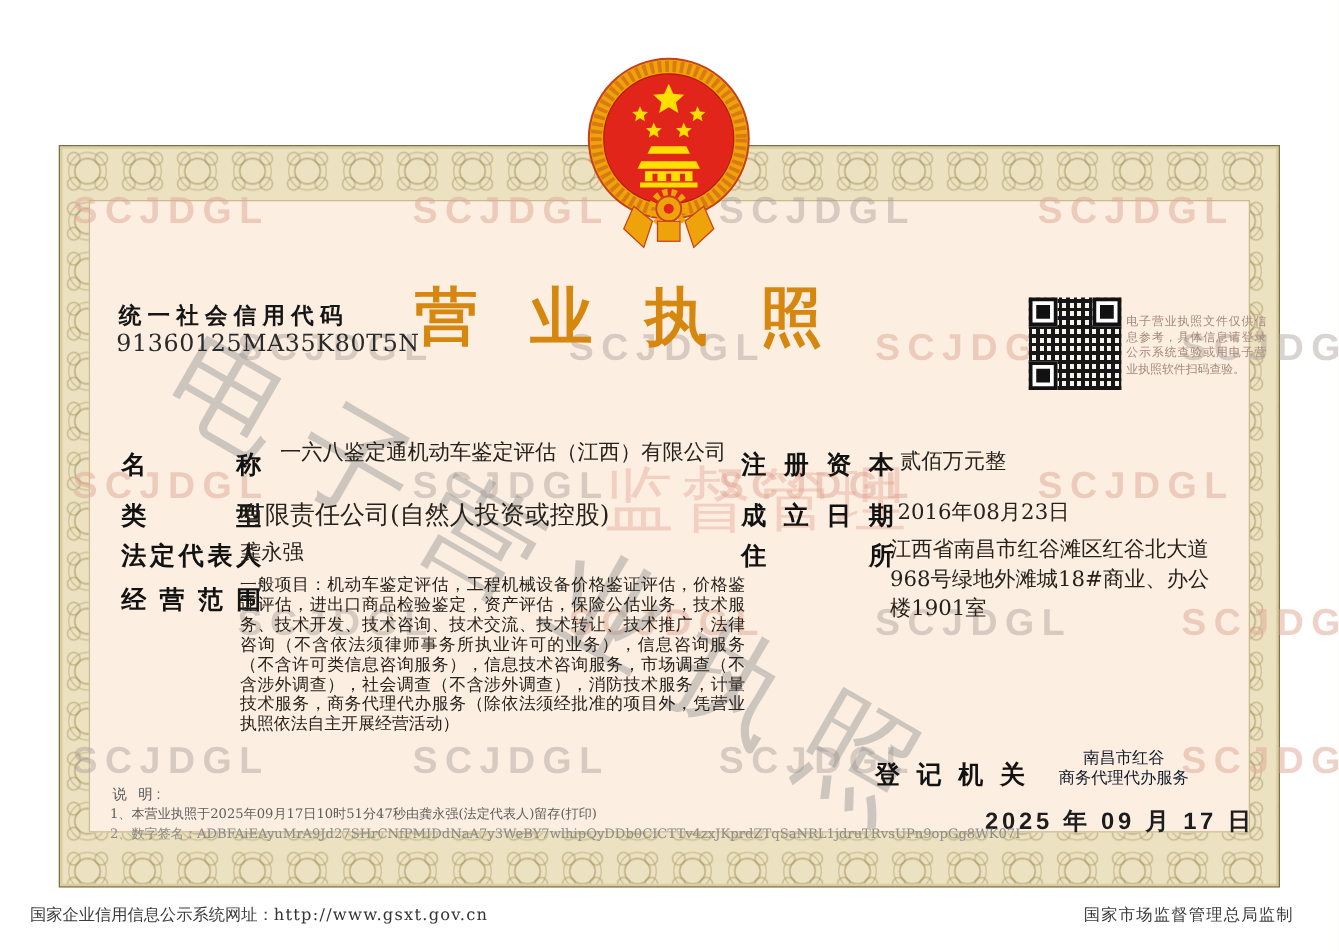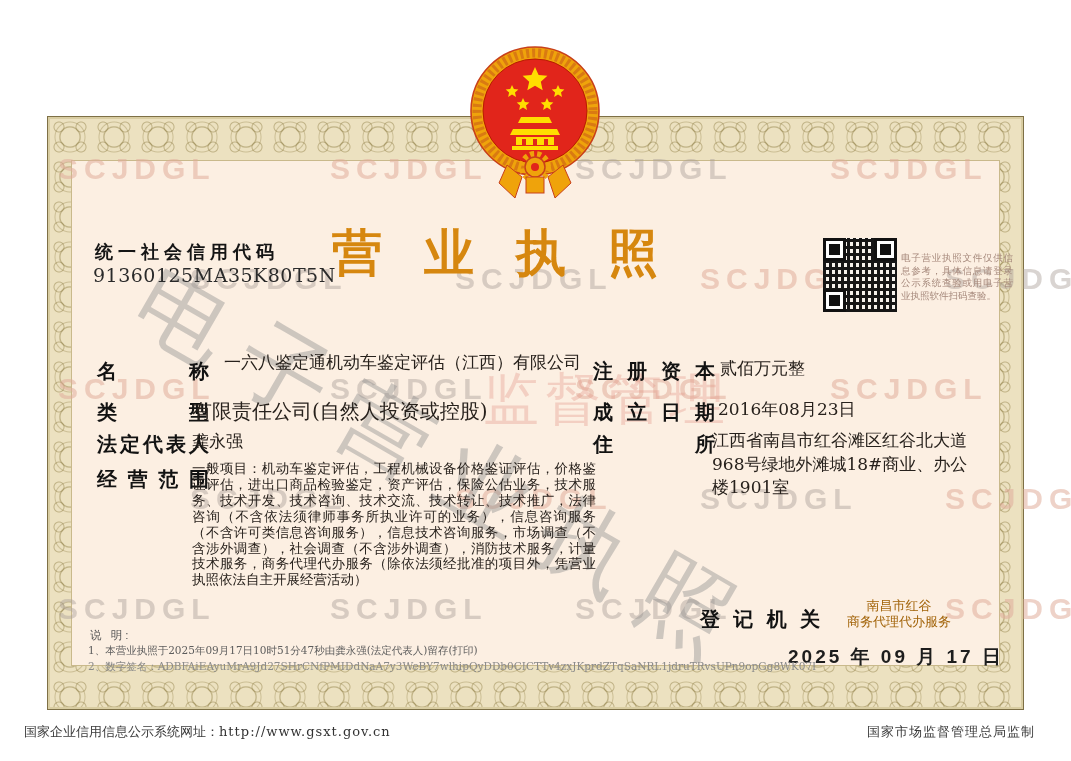--- a/index.html
+++ b/index.html
@@ -61,21 +61,21 @@
   .v-name{left:192px;top:352px;width:398px;font-size:17px;line-height:21.5px;margin-left:32px;}
   .v-type{left:192px;top:398px;font-size:20px;}
   .v-rep{left:192px;top:430px;font-size:17px;}
   .v-scope{left:192px;top:461px;width:404px;font-size:13.5px;line-height:15.9px;text-align:justify;}
   .v-cap{left:720px;top:357px;font-size:17px;}
   .v-est{left:718px;top:398px;font-size:17px;}
   .v-addr{left:712px;top:429px;width:260px;font-size:17px;line-height:23.5px;}
   .lbl-auth{left:700px;top:606px;width:120px;position:absolute;font-size:20px;font-weight:bold;
       color:#121212;text-align:justify;text-align-last:justify;}
   .v-auth{position:absolute;left:833px;top:598px;width:132px;font-size:13px;line-height:15.5px;
-      text-align:center;color:#a16207;font-family:"Liberation Sans",sans-serif;}
+      text-align:center;color:#0f172a;font-family:"Liberation Sans",sans-serif;}
   .issue-date{position:absolute;left:788px;top:644px;font-size:19px;font-weight:600;
       letter-spacing:3px;color:#1d1d1d;font-family:Liberation Sans, sans-serif;white-space:nowrap;}
 
   
   .note-h{position:absolute;left:90px;top:628px;font-size:11.5px;color:#555;letter-spacing:3px;}
   .note-1{position:absolute;left:88px;top:644px;width:660px;font-size:10.5px;color:#5d5d5d;
       font-family:"DejaVu Serif",serif;}
   .note-2{position:absolute;left:88px;top:660px;width:680px;font-size:10.5px;color:#8a8a8a;
       font-family:"DejaVu Serif",serif;white-space:nowrap;}
 

